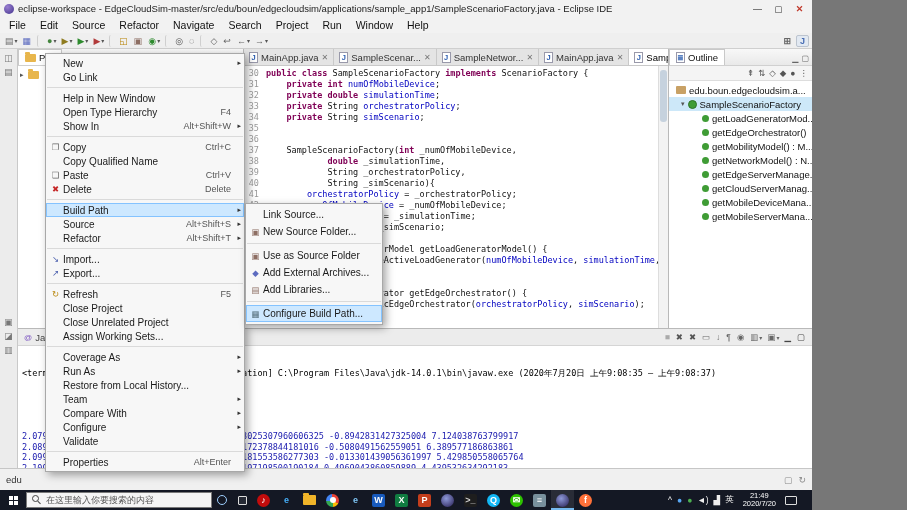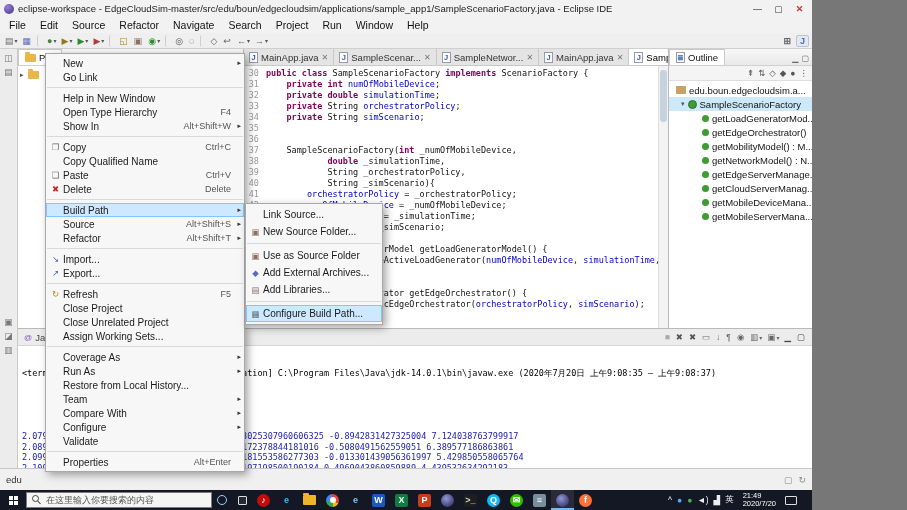--- a/index.html
+++ b/index.html
@@ -106,21 +106,21 @@
 .tapp.active{box-shadow:inset 0 -2px 0 #76b9ed;background:rgba(255,255,255,.09)}
 .tapp-g{min-width:13px;height:13px;display:flex;align-items:center;justify-content:center;font-size:9px;border-radius:2px;font-weight:bold}
 .tapp.round .tapp-g{width:13px;border-radius:50%}
 .tapp.chrome .tapp-g{width:13px;border-radius:50%;background:conic-gradient(#ea4335 0 120deg,#fbbc05 120deg 180deg,#34a853 180deg 270deg,#4285f4 270deg 360deg);position:relative}
 .tapp.chrome .tapp-g::after{content:"";position:absolute;inset:3.5px;background:#fff;border-radius:50%}
 .tapp.eclipse .tapp-g{width:13px;border-radius:50%;background:radial-gradient(circle at 40% 35%,#8e99d8,#241b4f)}
 .tapp.folder .tapp-g{width:13px;height:10px;background:#f0b429;border-radius:1px;position:relative}
 .tapp.folder .tapp-g::before{content:"";position:absolute;top:-2px;left:0;width:6px;height:2px;background:#f0b429;border-radius:1px 1px 0 0}
 .tray{margin-left:auto;display:flex;align-items:center;gap:5px;padding:0 4px}
 .tray-ico{font-size:8.5px;color:#eee;white-space:nowrap}
-.clock{display:flex;flex-direction:column;align-items:flex-start;justify-content:center;font-size:7.5px;line-height:8.5px;padding:0 4px}
+.clock{display:flex;flex-direction:column;align-items:center;justify-content:center;font-size:7.5px;line-height:8.5px;padding:0 4px}
 .notif{width:12px;height:9px;border:1px solid #ddd;border-radius:1px;margin-right:2px}
 .showdesk{width:4px;border-left:1px solid #555}
 
 
 .ctxmenu{position:absolute;left:45px;top:53px;width:200px;background:#f7f7f7;border:1px solid #a8a8a8;box-shadow:3px 3px 8px rgba(0,0,0,.35);padding:2px 0;z-index:20}
 .submenu{position:absolute;left:245px;top:203px;width:138px;background:#f7f7f7;border:1px solid #a8a8a8;box-shadow:3px 3px 8px rgba(0,0,0,.35);padding:2px 0;z-index:21}
 .mi{display:flex;align-items:center;height:14px;padding:0 3px 0 2px;font-size:10px;color:#1a1a1a}
 .submenu .mi{height:17px}
 .mi-icon{width:15px;text-align:center;font-size:8.5px;color:#666;flex:none}
 .mi-label{flex:1;white-space:nowrap;overflow:hidden;padding-right:8px}

